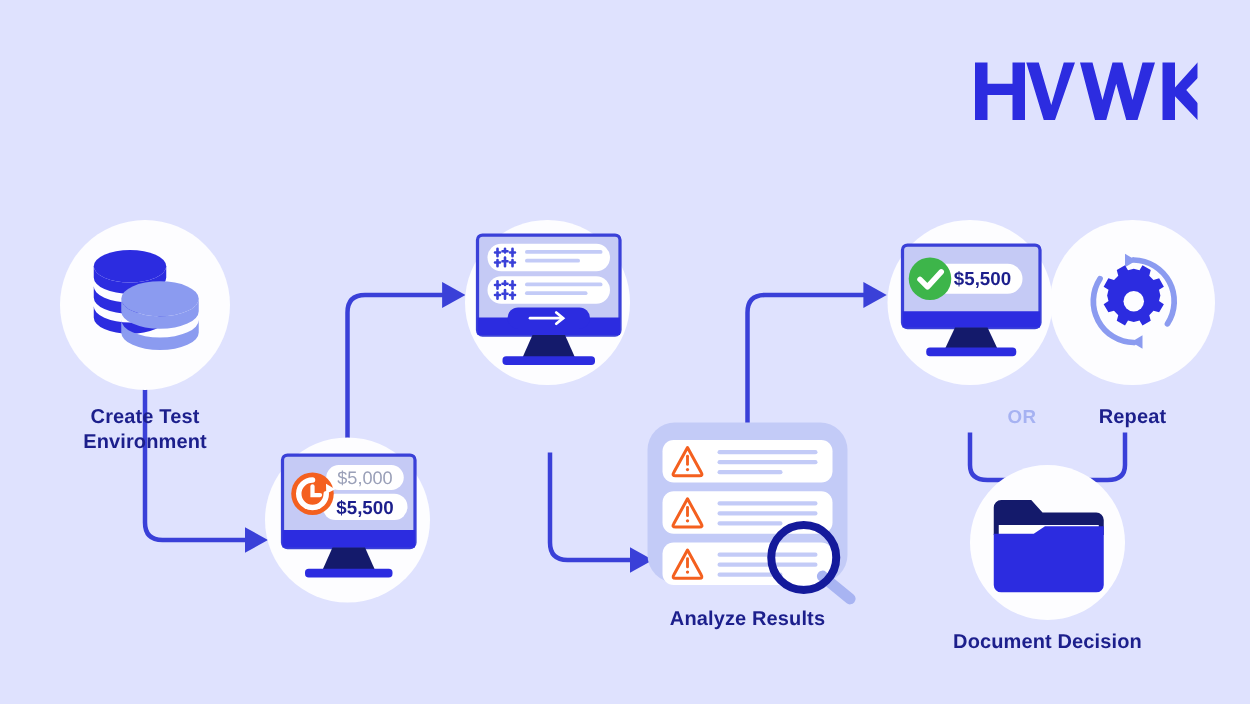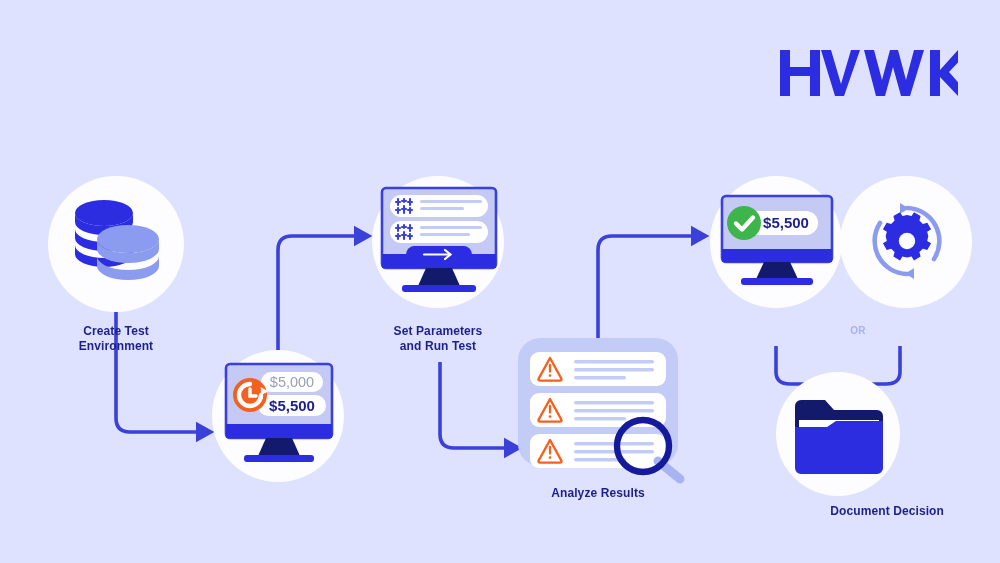--- a/index.html
+++ b/index.html
@@ -23,26 +23,26 @@
   .conn-layer{ position:absolute; inset:0; pointer-events:none; }
 
   
   .node{ position:absolute;text-decoration:underline; }
   .disc{
     position:absolute; border-radius:50%;
     background:#fdfdff;
   }
   .label{
     position:absolute; text-align:center;
-    font-weight:bold; color:#1c1f8c; font-size:12px; line-height:1.22;
+    font-weight:bold; color:#1c1f8c; font-size:16px; line-height:1.22;
     letter-spacing:.1px; white-space:pre-line;
   }
   .or-label{
-    position:absolute; text-align:right; font-weight:bold;
-    color:#a6b2f2; font-size:10px; letter-spacing:.4px;
+    position:absolute; text-align:left; font-weight:bold;
+    color:#a6b2f2; font-size:15px; letter-spacing:.4px;
   }
   .art{ position:absolute; }
 
   
   .panel{
     position:absolute; background:#c3cbf7; border-radius:22px;
   }
 </style>
 </head>
 <body>
@@ -163,22 +163,20 @@
         <rect x="46" y="40" width="62" height="3" rx="1.5" fill="#c3cbf7"></rect>
         <rect x="46" y="47" width="50" height="3" rx="1.5" fill="#c3cbf7"></rect>
 
         <rect x="32" y="60" width="66" height="17" rx="8.5" fill="#2c2ce0"></rect>
         <g stroke="#ffffff" stroke-width="2.2" stroke-linecap="round" fill="none">
           <path d="M50 68.5 h26"></path>
           <path d="M71 64 l5.5 4.5 l-5.5 4.5"></path>
         </g>
       </svg>
     </div>
-    <div class="label" style="left:-22px; top:148px; width:176px;">Set Parameters
-and Run Test</div>
   </div>
 
   <div class="node" style="left:518px; top:338px; width:160px; height:130px;">
     <div class="panel" style="left:0; top:0; width:160px; height:128px;"></div>
     <div class="art" style="left:0; top:0;">
       <svg width="190" height="150" viewBox="0 0 190 150">
 
         <rect x="12" y="14" width="136" height="34" rx="9" fill="#ffffff"></rect>
         <g transform="translate(21,20)">
           <path d="M11 0 L22 20 Q23.6 22.6 20.6 22.6 H1.4 Q-1.6 22.6 0 20 Z" fill="none" stroke="#f4601f" stroke-width="2.4" stroke-linejoin="round"></path>
@@ -256,30 +254,31 @@
           <path d="M40 14 l4.6 1.1 l2.4 -3.9 l6.6 3.8 l-1.2 4.5 l3.4 3.4 l4.5 -1.2
                    l3.8 6.6 l-3.9 2.4 l1.1 4.6 l-1.1 4.6 l3.9 2.4 l-3.8 6.6 l-4.5 -1.2
                    l-3.4 3.4 l1.2 4.5 l-6.6 3.8 l-2.4 -3.9 l-4.6 1.1 l-4.6 -1.1 l-2.4 3.9
                    l-6.6 -3.8 l1.2 -4.5 l-3.4 -3.4 l-4.5 1.2 l-3.8 -6.6 l3.9 -2.4
                    l-1.1 -4.6 l1.1 -4.6 l-3.9 -2.4 l3.8 -6.6 l4.5 1.2 l3.4 -3.4 l-1.2 -4.5
                    l6.6 -3.8 l2.4 3.9 Z"></path>
         </g>
         <circle cx="40" cy="40" r="8.2" fill="#fdfdff"></circle>
       </svg>
     </div>
+    <div class="label" style="left:-18px; top:148px; width:168px;">Repeat</div>
   </div>
 
   <div class="node" style="left:776px; top:372px; width:124px; height:124px;">
     <div class="disc" style="left:0; top:0; width:124px; height:124px;"></div>
     <div class="art" style="left:17px; top:24px;">
       <svg width="92" height="78" viewBox="0 0 92 78">
 
         <path d="M2 10 a6 6 0 0 1 6 -6 h24 l9 10 h43 a6 6 0 0 1 6 6 v12 H2 Z" fill="#141a6b"></path>
 
         <path d="M6 24 h80 v9 H6 Z" fill="#ffffff"></path>
 
         <path d="M2 31 h32 l9 -6 h47 v47 a6 6 0 0 1 -6 6 H8 a6 6 0 0 1 -6 -6 Z" fill="#2c2ce0"></path>
       </svg>
     </div>
-    <div class="label" style="left:-44px; top:132px; width:212px;text-align:right;">Document Decision</div>
+    <div class="label" style="left:-44px; top:132px; width:212px;">Document Decision</div>
   </div>
 
 </div>
 
 </body></html>

